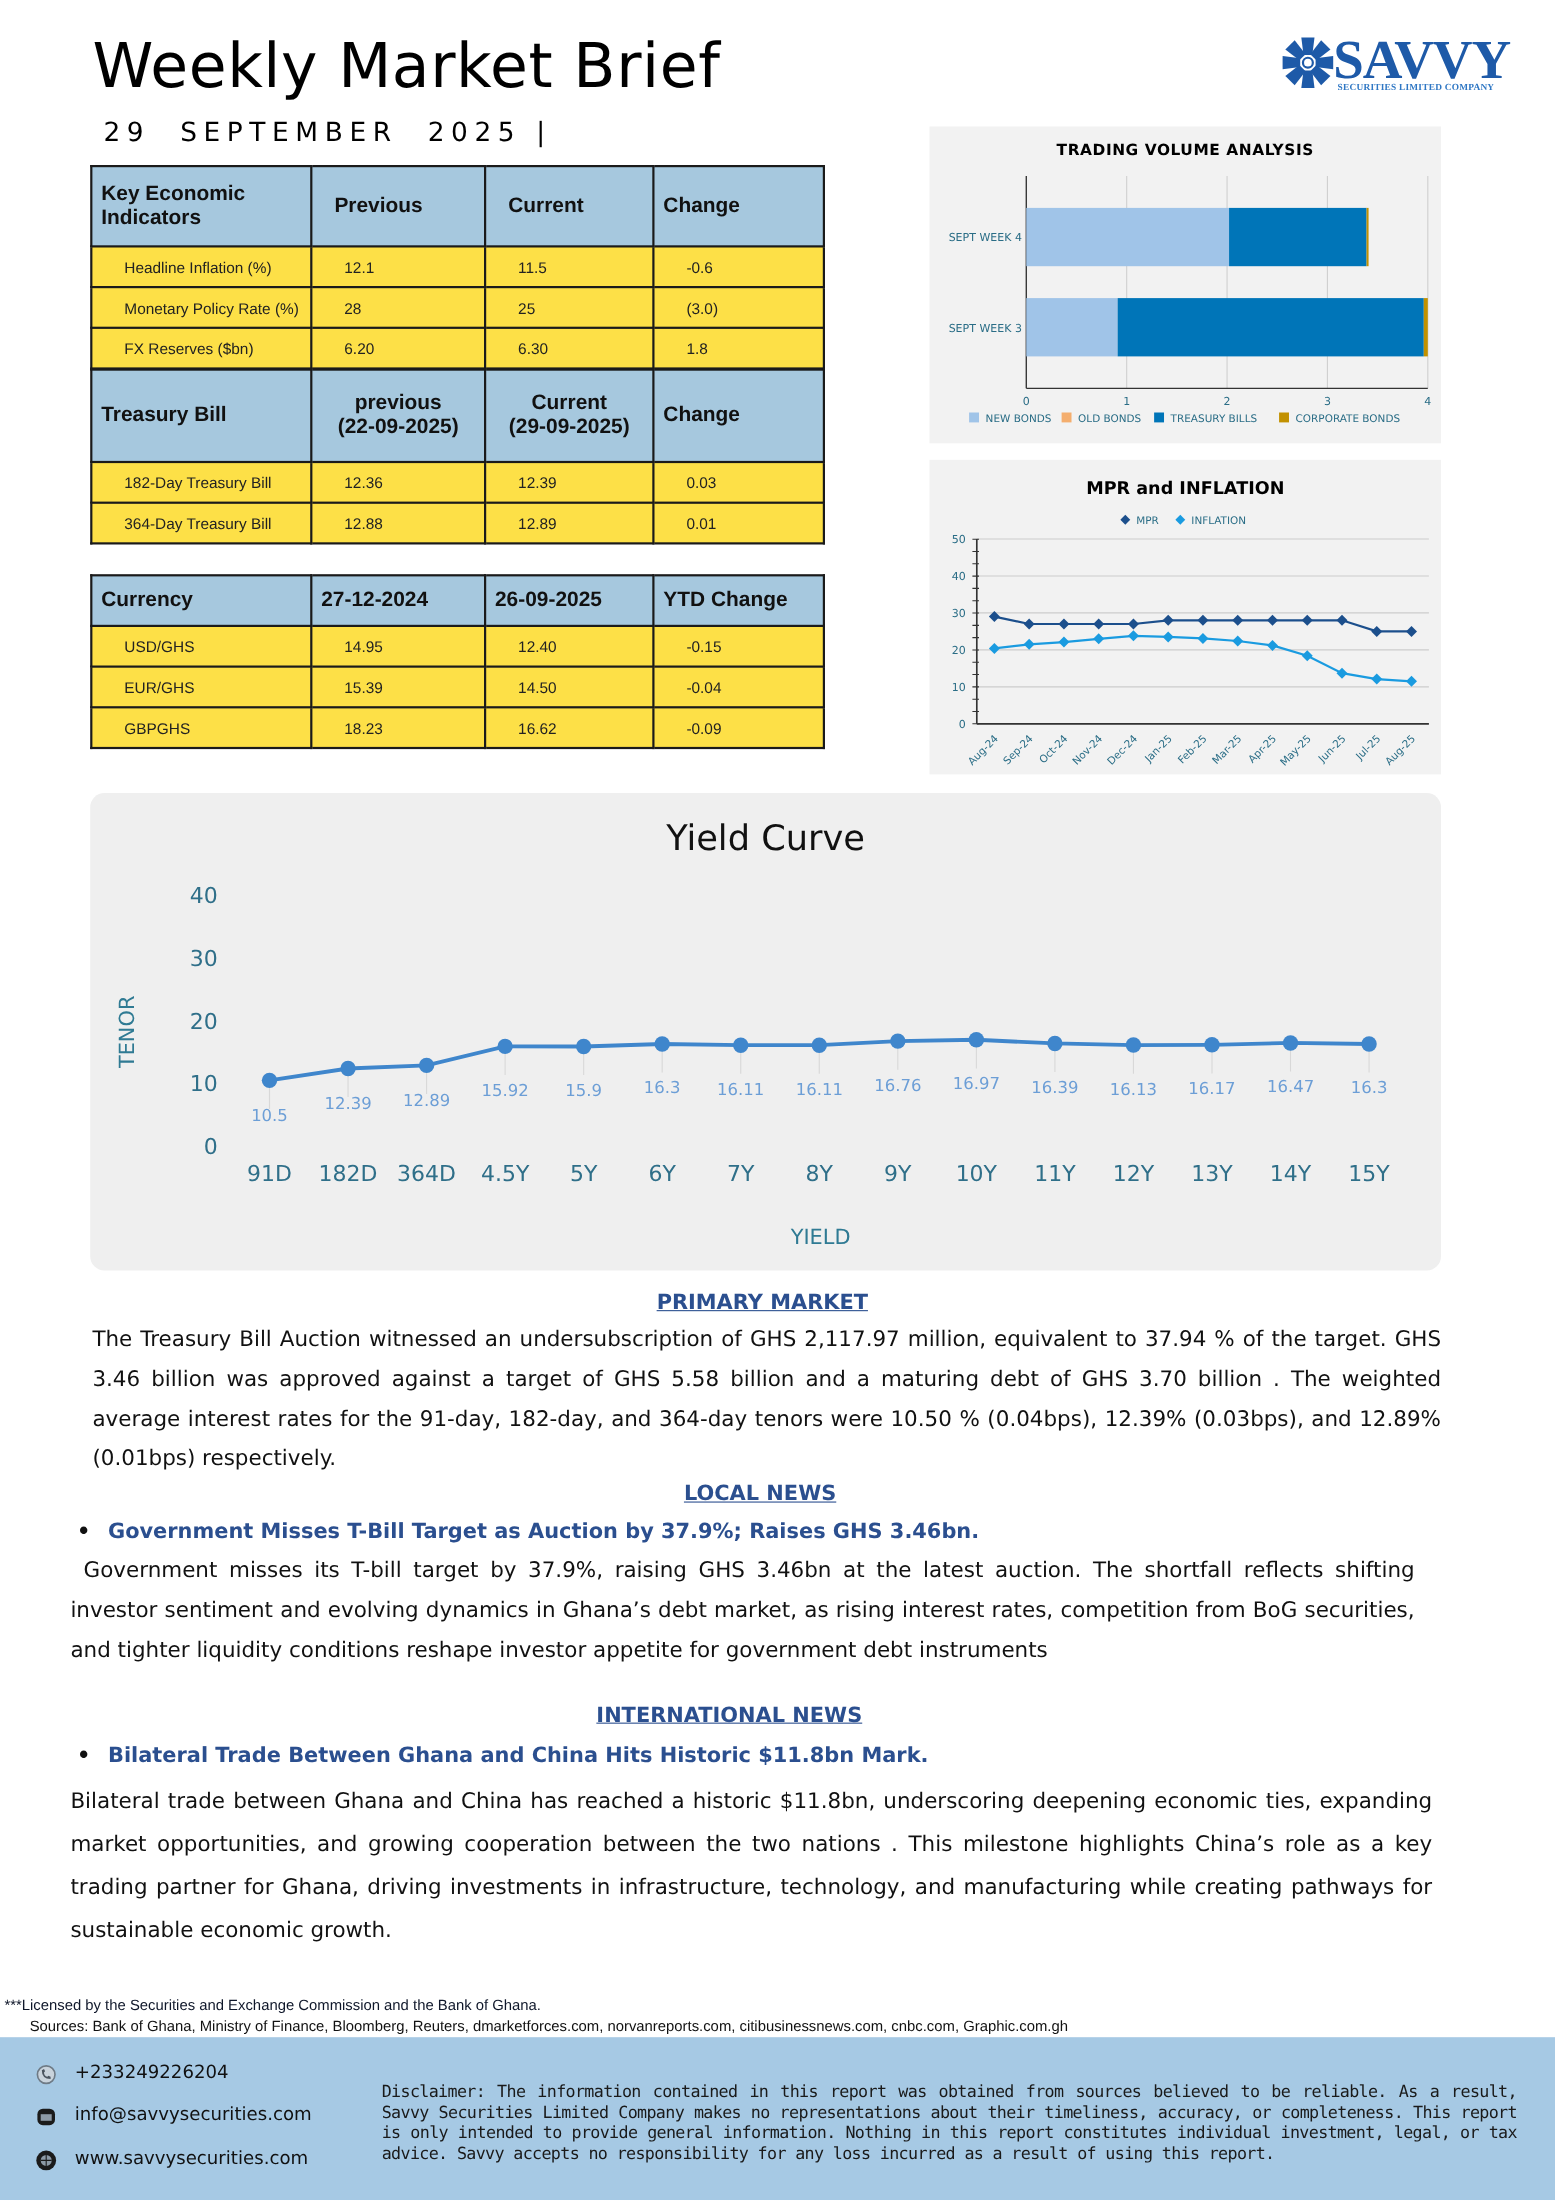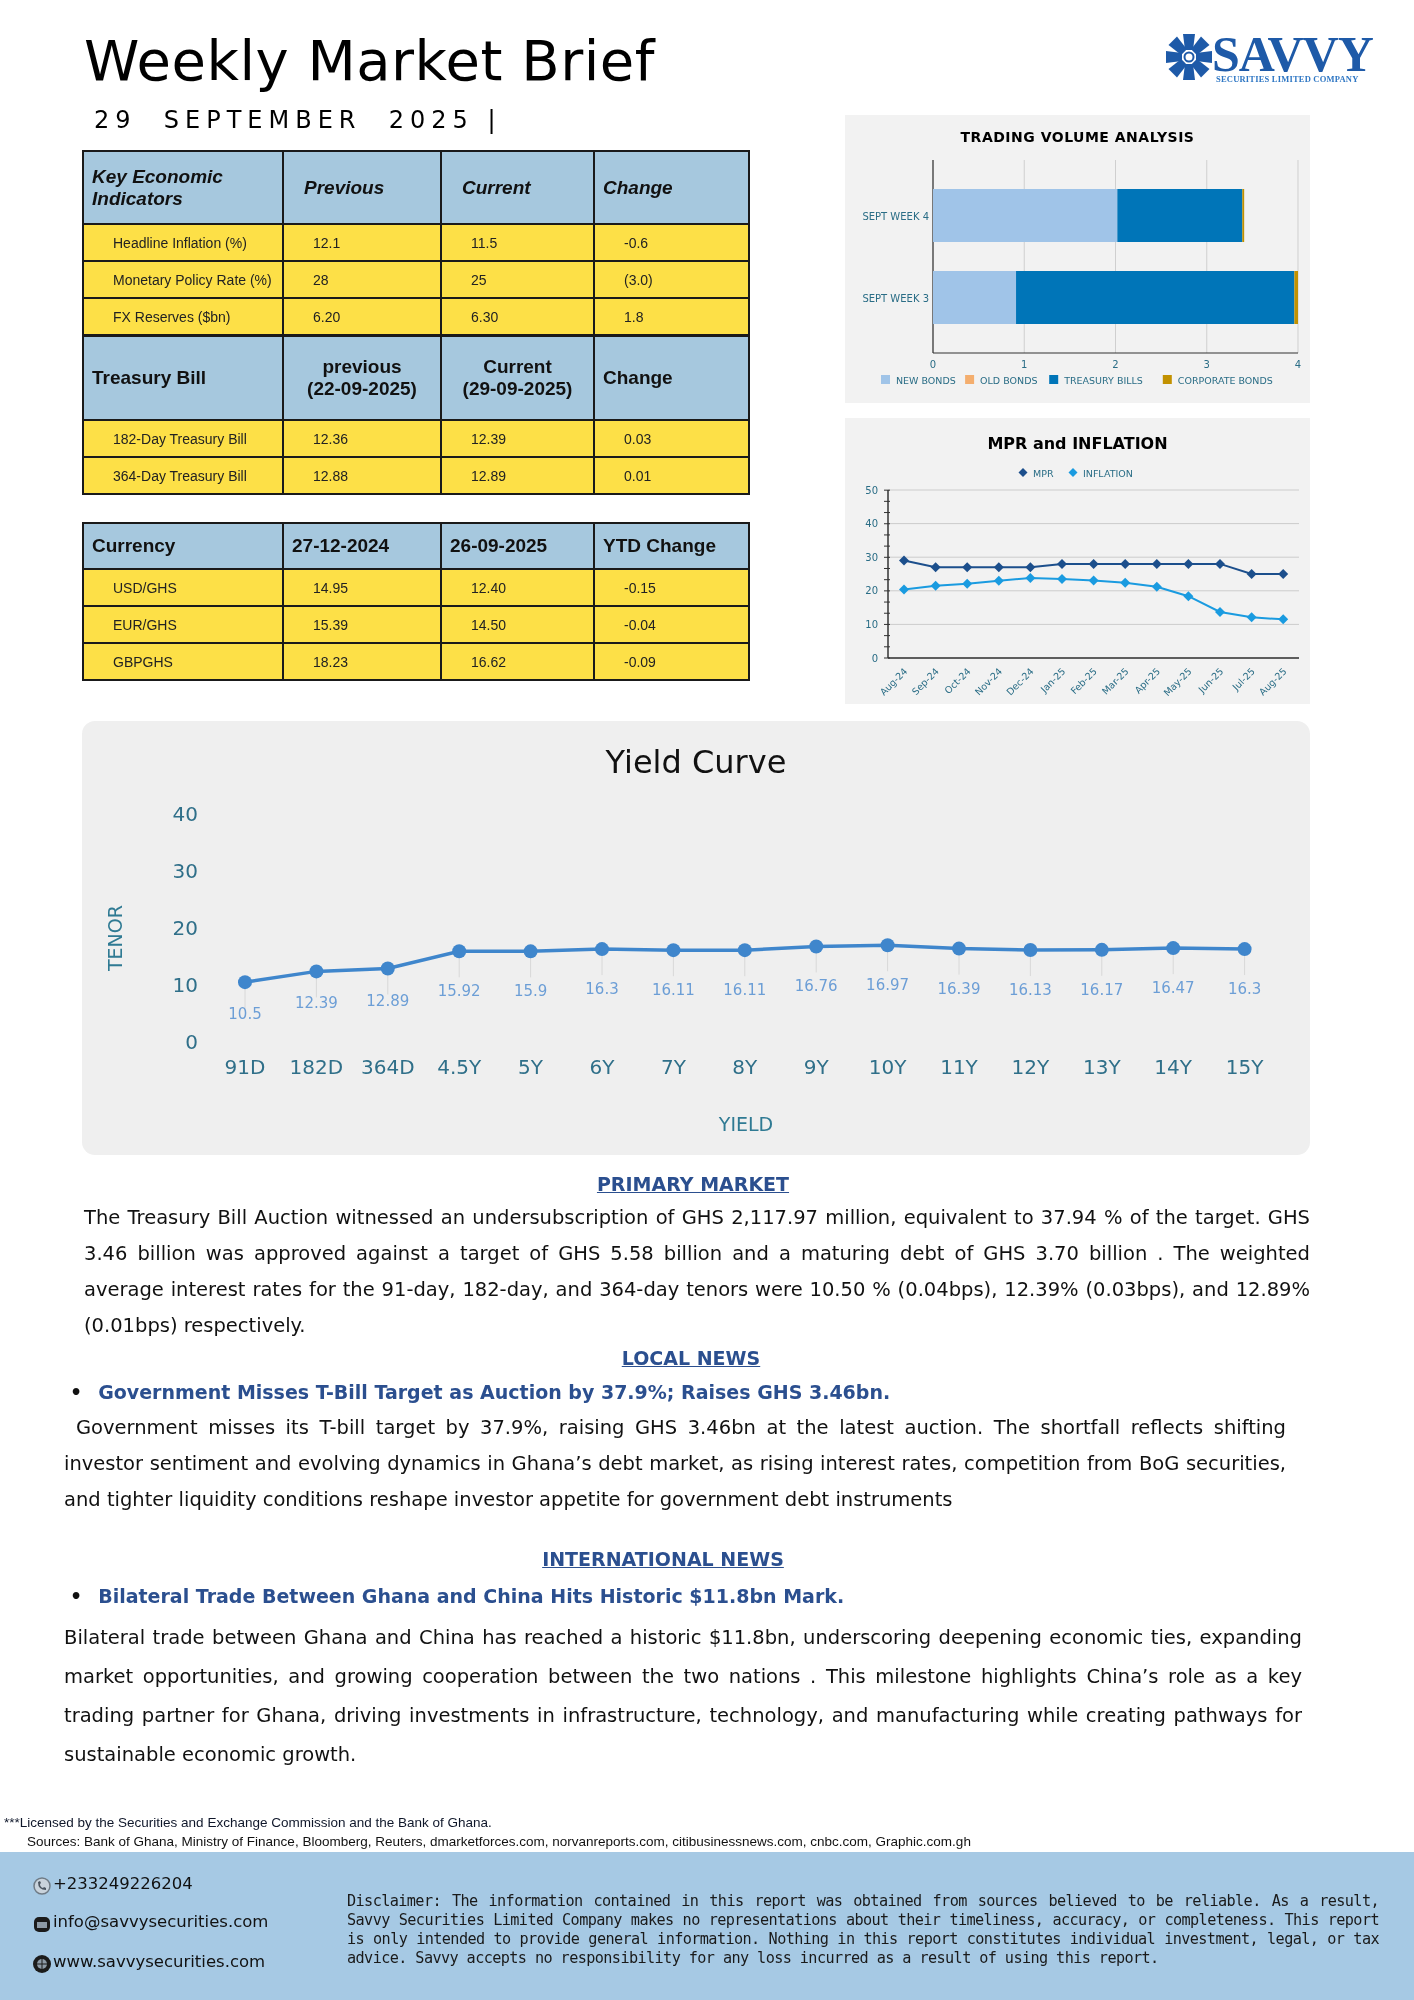--- a/index.html
+++ b/index.html
@@ -30,21 +30,21 @@
   .para { position: absolute; font-family: "DejaVu Sans", sans-serif; font-size: 19.5px; line-height: 36px; color: #111; text-align: justify; }
   .bullet { position: absolute; font-family: "DejaVu Sans", sans-serif; font-weight: bold; font-size: 19px; color: #2b4f8f; }
   .bullet .dot { color: #111; margin-right: 16px; }
 
   .lic { position: absolute; left: 4px; top: 1815px; font-size: 13.5px; color: #0f172a; }
   .src { position: absolute; left: 7px; top: 1834px; font-size: 13.5px; color: #111; margin-left: 20px; }
 
   .footer { position: absolute; left: 0; top: 1852px; width: 1414px; height: 148px; background: #a6c9e4; }
   .contact { position: absolute; left: 32px; font-size: 16.5px; color: #111; font-family: "DejaVu Sans", sans-serif; }
   .contact .ic { position: absolute; left: 0; top: 0; width: 20px; height: 20px; }
-  .contact .txt { position: absolute; left: 21px; top: -2px; white-space: nowrap; }
+  .contact .txt { position: absolute; left: 36px; top: -2px; white-space: nowrap; }
   .disclaimer { position: absolute; left: 347px; top: 40px; width: 1032px; font-family: "DejaVu Sans Mono", monospace; font-size: 15.2px; line-height: 19px; color: #1a1a1a; text-align: justify; letter-spacing: -0.6px; }
 </style>
 </head>
 <body>
 
 <div class="title">Weekly Market Brief</div>
 <div class="date">29  SEPTEMBER  2025 |</div>
 
 <div class="logo">
   <svg class="logo-star" viewBox="0 0 50 50">
@@ -67,21 +67,21 @@
 </div>
 
 <table class="kt" style="top:150px;">
   <colgroup>
       <col class="c1">
       <col class="c2">
       <col class="c3">
       <col class="c4">
     </colgroup>
   <tbody>
-      <tr style="height:73px;font-style:italic;">
+      <tr style="height:73px;">
     <th>Key Economic Indicators</th>
     <th style="padding-left:20px;">Previous</th>
     <th style="padding-left:20px;">Current</th>
     <th>Change</th>
   </tr>
   <tr>
     <td>Headline Inflation (%)</td>
     <td>12.1</td>
     <td>11.5</td>
     <td>-0.6</td>

